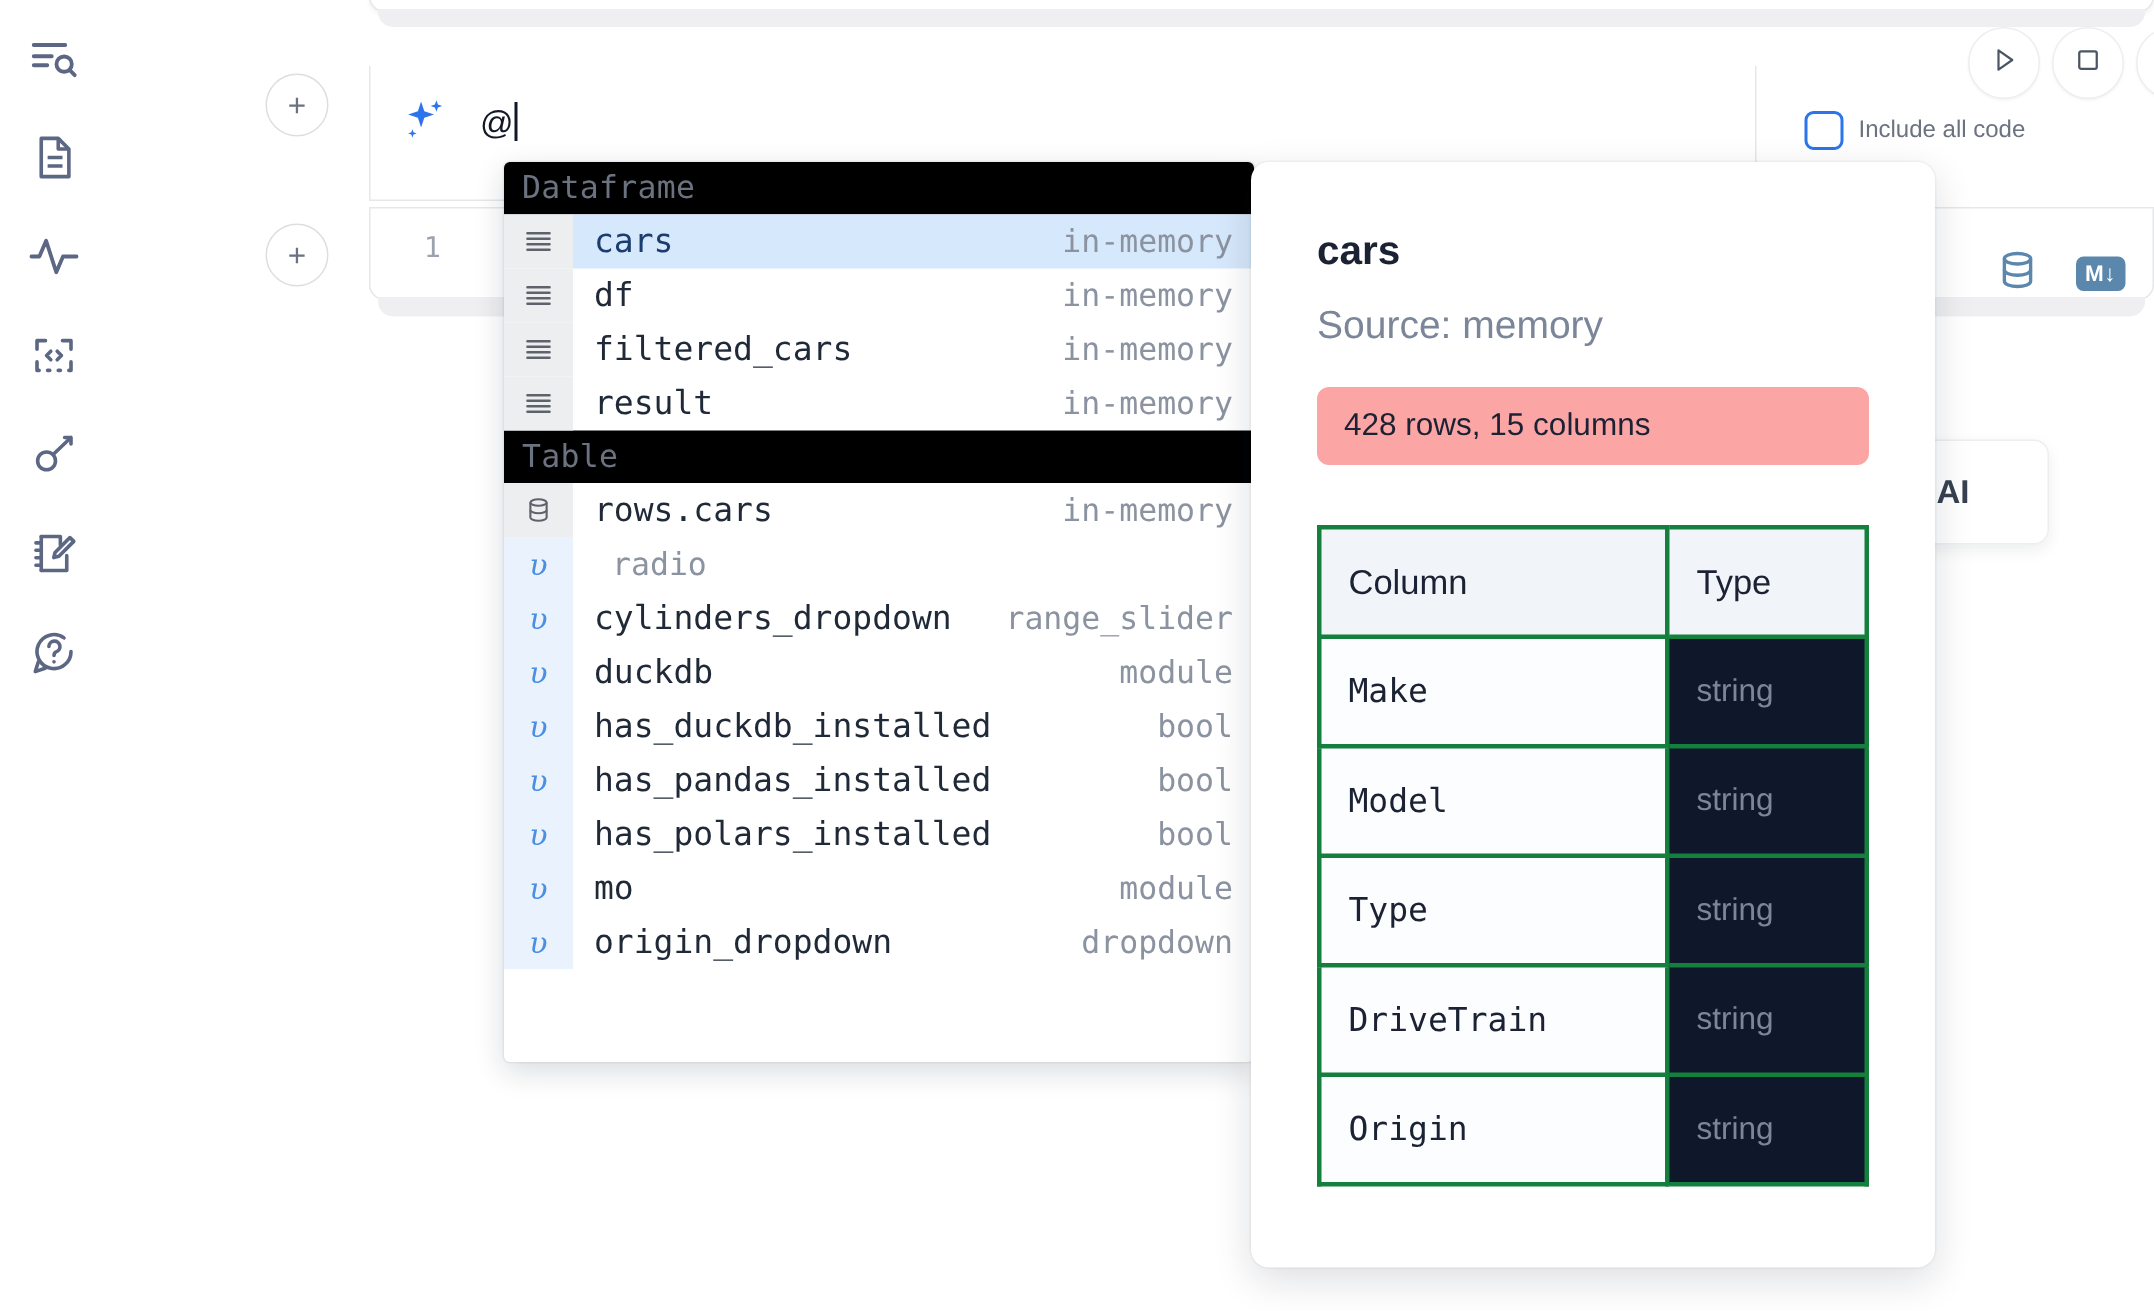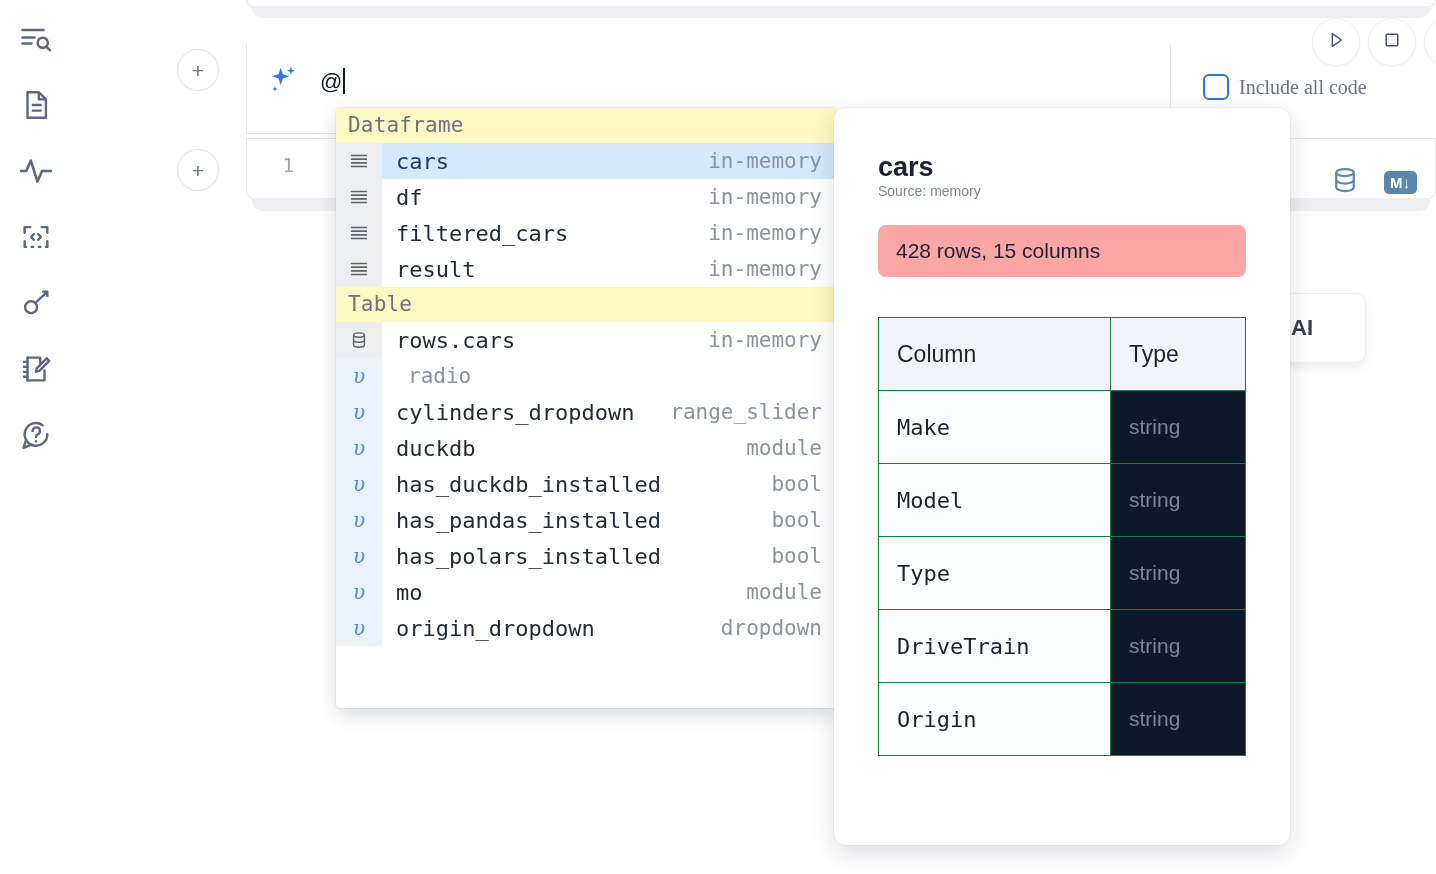--- a/index.html
+++ b/index.html
@@ -74,21 +74,21 @@
     box-shadow: 0 1px 2px rgba(15,23,42,.05);
   }
   .include-row {
     position: absolute; left: 1203px; top: 74px;
     display:flex; align-items:center; gap: 10px;
   }
   .chk {
     width: 26px; height: 26px; border-radius: 6px;
     border: 2px solid #2b74ec; background: #fff; cursor: pointer;
   }
-  .include-label { font-size: 20px; color:#6b7280; white-space: nowrap; font-family: Liberation Serif, serif; }
+  .include-label { font-size: 16px; color:#6b7280; white-space: nowrap; }
 
   
   .code-cell {
     position: absolute; left: 246px; top: 138px; width: 1190px; height: 62px;
     background: #fff; border: 1px solid #e6e7ea; border-radius: 0 0 10px 10px;
   }
   .code-cell-shadow {
     position: absolute; left: 252px; top: 198px; width: 1178px; height: 13px;
     background: #efeff1; border-radius: 0 0 10px 10px;
   }
@@ -119,21 +119,21 @@
   .ac {
     position: absolute; left: 336px; top: 108px; width: 500px; height: 600px;
     background: #fff;
     border-radius: 4px;
     box-shadow: 0 6px 20px rgba(15,23,42,.16), 0 0 0 1px rgba(15,23,42,.05);
     overflow: hidden;
     font-family: "DejaVu Sans Mono", monospace;
     z-index: 5;
   }
   .ac-section {
-    background:#fef9c3; color:#6b7280; font-size: 21px;
+    background:#000000; color:#6b7280; font-size: 21px;
     padding: 5px 0 6px 12px; letter-spacing: .2px;
   }
   .ac-row {
     display:flex; align-items:center; height: 36px; background:#fff; cursor:pointer;
   }
   .ac-row.sel .ac-label-wrap { background:#d6e8fb; }
   .ac-icon {
     width: 46px; height: 36px; flex:none;
     display:flex; align-items:center; justify-content:center;
     background:#eceef0; color:#5e636b;
@@ -150,31 +150,31 @@
 
   
   .detail {
     position: absolute; left: 834px; top: 108px; width: 456px; height: 737px;
     background:#fff; border-radius: 12px;
     box-shadow: 0 8px 26px rgba(15,23,42,.14), 0 0 0 1px rgba(15,23,42,.04);
     overflow: hidden; z-index: 6;
   }
   .detail-pad { padding: 44px 44px 0 44px; }
   .detail-title { font-size: 27px; font-weight: 700; color:#1b2233; }
-  .detail-source { margin-top: 0; font-size: 14px; color:#7c8699; }
+  .detail-source { margin-top: 18px; font-size: 26px; color:#7c8699; }
   .detail-stats {
     margin-top: 26px; background:#fca5a5; border-radius: 8px;
     padding: 14px 18px; font-size: 21px; color:#1b2233;
   }
   .detail-table {
     margin: 40px 44px 0 44px; width: 368px;
     border-collapse: collapse; table-layout: fixed;
   }
   .detail-table th, .detail-table td {
-    border: 1px solid #15803d; height: 73px; padding: 0 18px; text-align: left;
+    border: 3px solid #15803d; height: 73px; padding: 0 18px; text-align: left;
   }
   .detail-table th { background:#f1f4f8; font-weight: 400; }
   .detail-table th.c-col { width: 232px; font-size: 23px; color:#1b2233; font-family:"Liberation Sans", sans-serif;}
   .detail-table th.c-type { font-size: 23px; color:#1b2233; font-family:"Liberation Sans", sans-serif;}
   .detail-table td.v-col {
     font-family: "DejaVu Sans Mono", monospace; font-size: 22px; color:#1b2233;
     background:#fcfdfe;
   }
   .detail-table td.v-type {
     font-family: "Liberation Sans", sans-serif; font-size: 21px; color:#7c8699;

